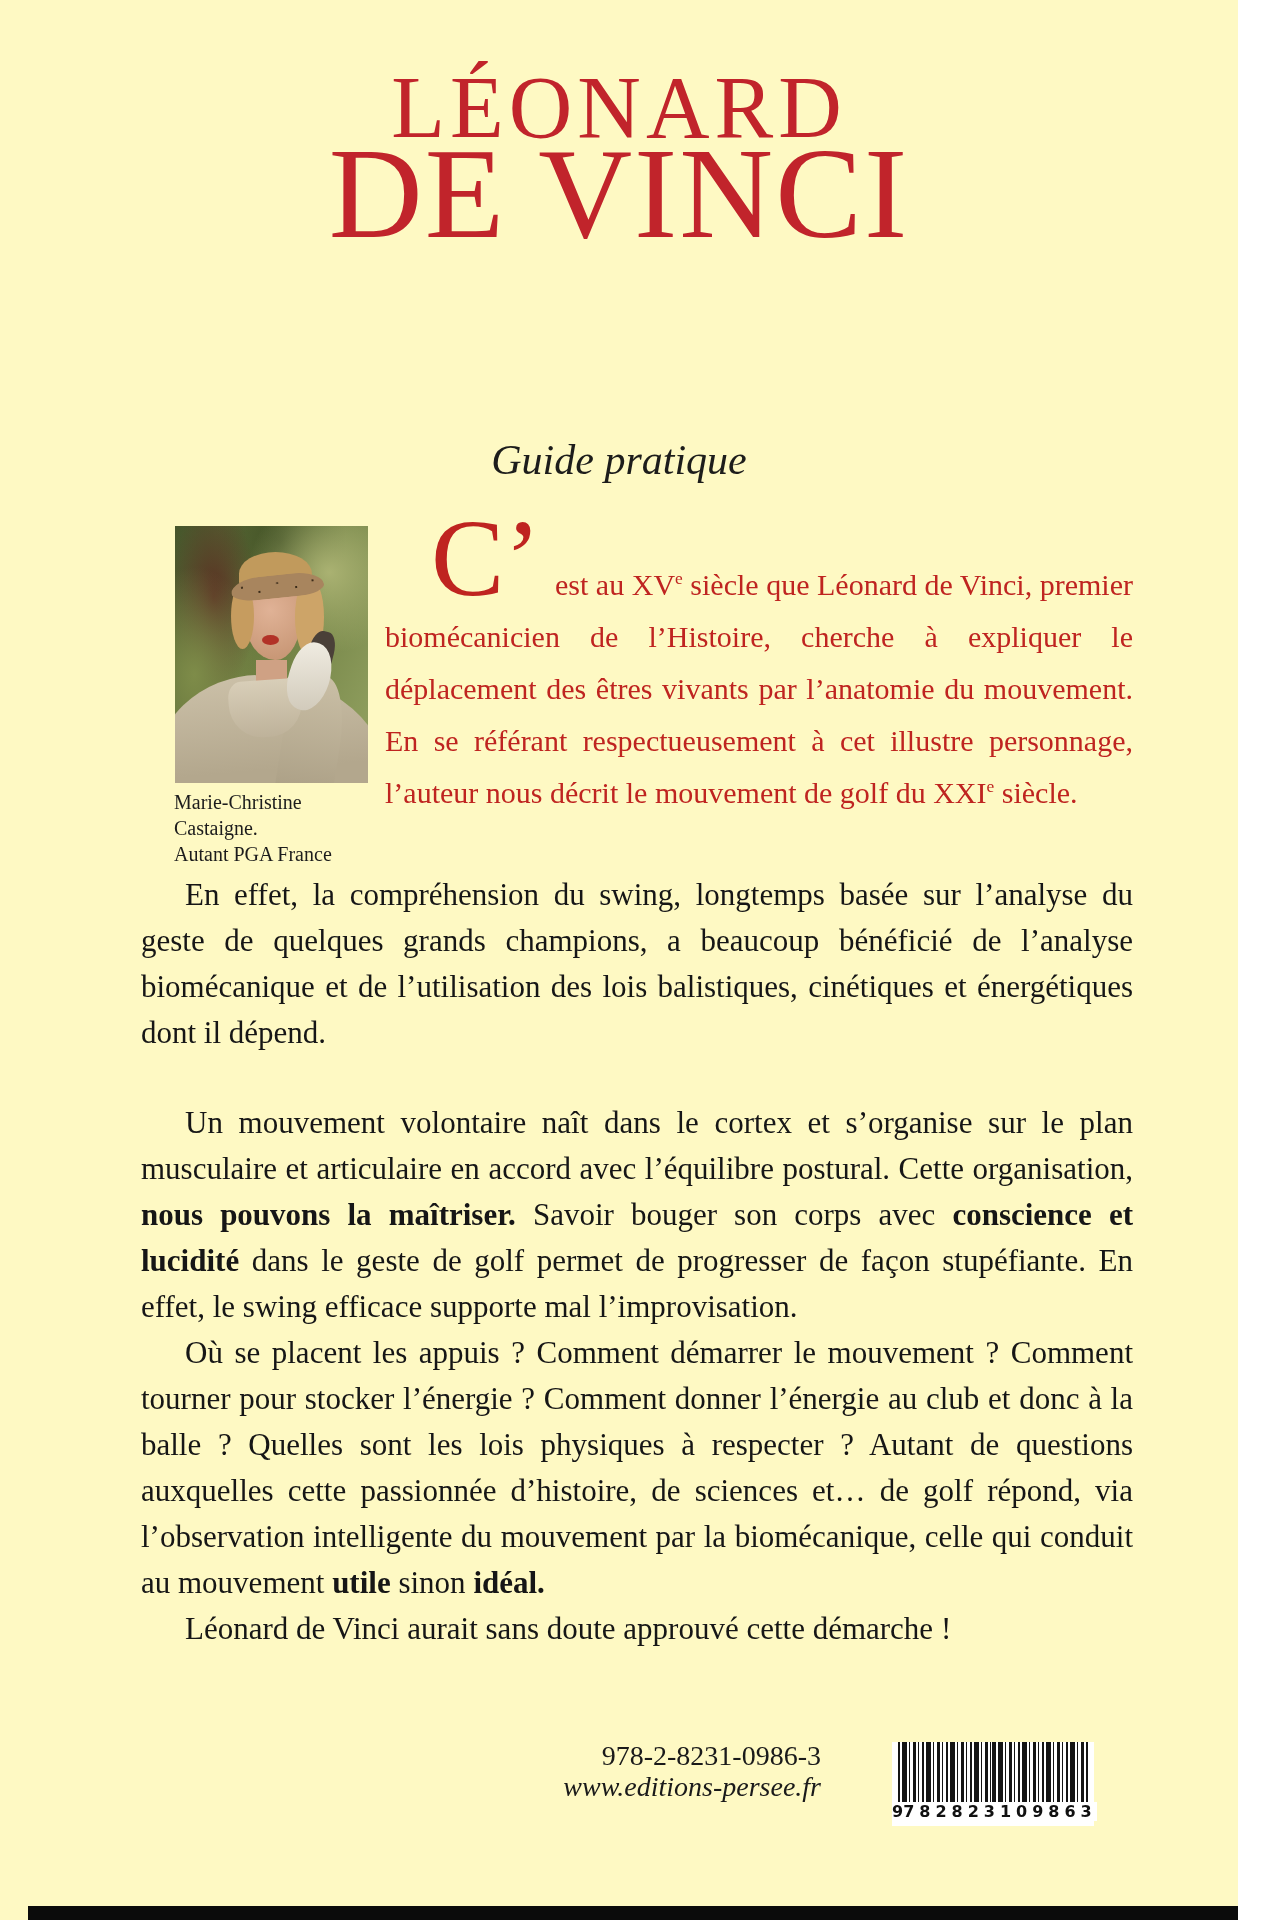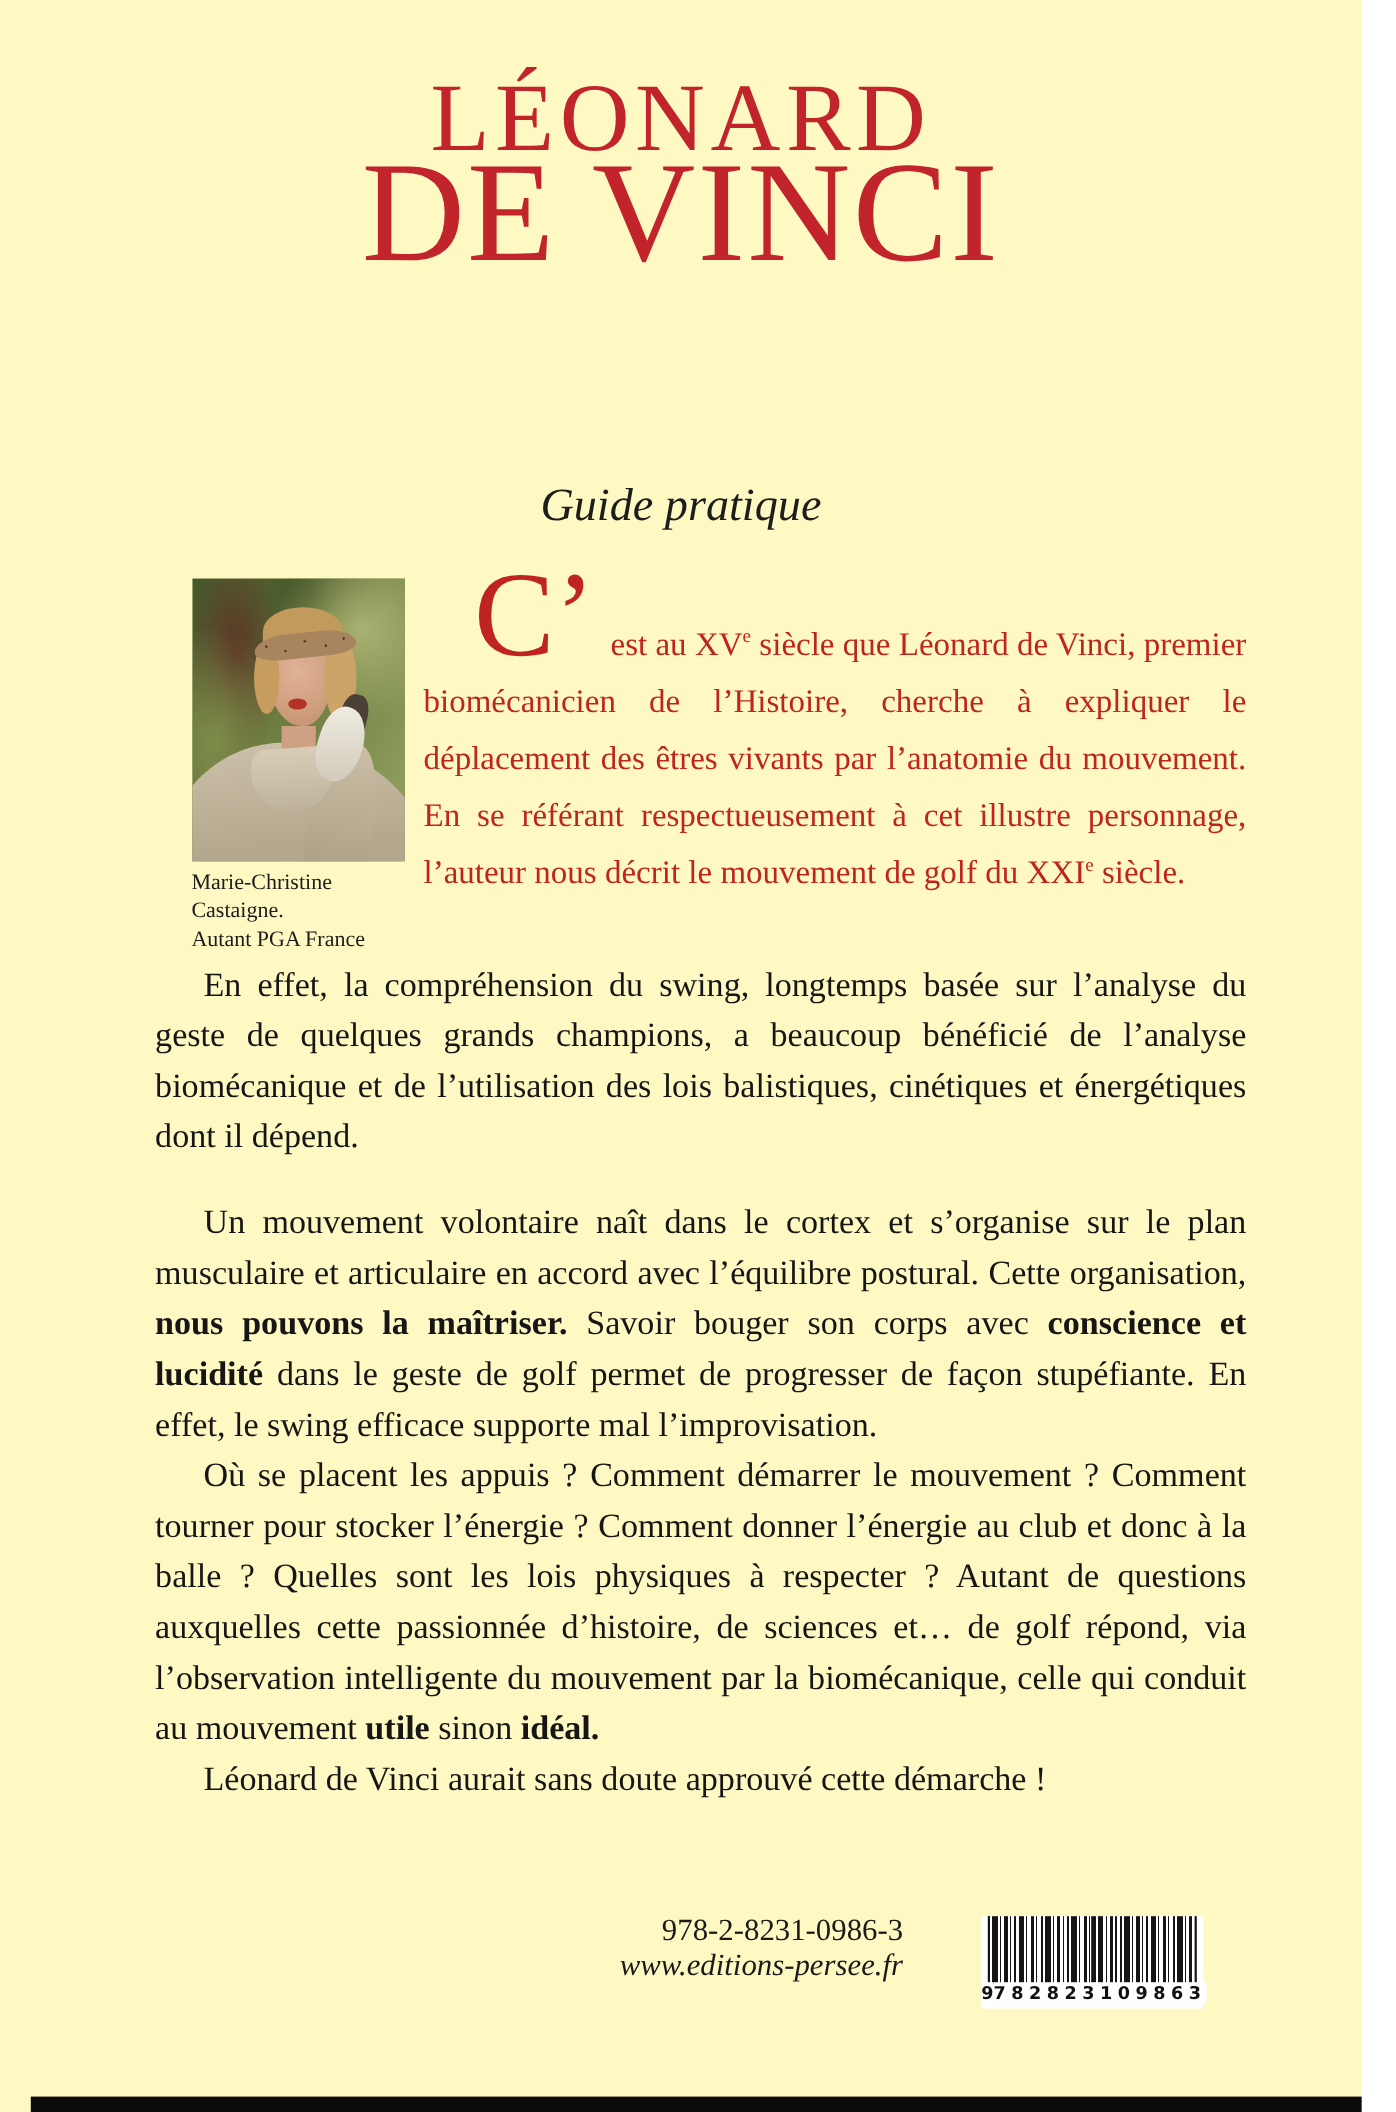--- a/index.html
+++ b/index.html
@@ -55,21 +55,21 @@
   
   .red-para{position:absolute;left:385px;top:530px;width:748px;padding-top:28px;
     color:var(--text-red);font-size:30px;line-height:52px;text-align:justify;text-indent:46px;}
   .dropcap{font-size:110px;line-height:0;margin-right:14px;}
   .red-para sup,.body-text sup{font-size:0.58em;vertical-align:super;line-height:0;}
 
   
   .body-text{position:absolute;left:141px;top:872px;width:992px;
     font-size:31px;line-height:46px;text-align:justify;color:#161616;}
   .body-text p{margin:0;text-indent:44px;}
-  .body-text p.gap{margin-bottom:32px;}
+  .body-text p.gap{margin-bottom:44px;}
   .body-text b{font-weight:bold;}
 
   
   .footer-info{position:absolute;right:417px;top:1740px;text-align:right;color:#1a1a1a;white-space:nowrap;}
   .price{font-size:38px;line-height:42px;}
   .isbn{font-size:28px;line-height:31px;}
   .site{font-size:28px;line-height:31px;font-style:italic;}
 
   
   .barcode{position:absolute;left:892px;top:1742px;width:202px;height:84px;background:#fff;}

